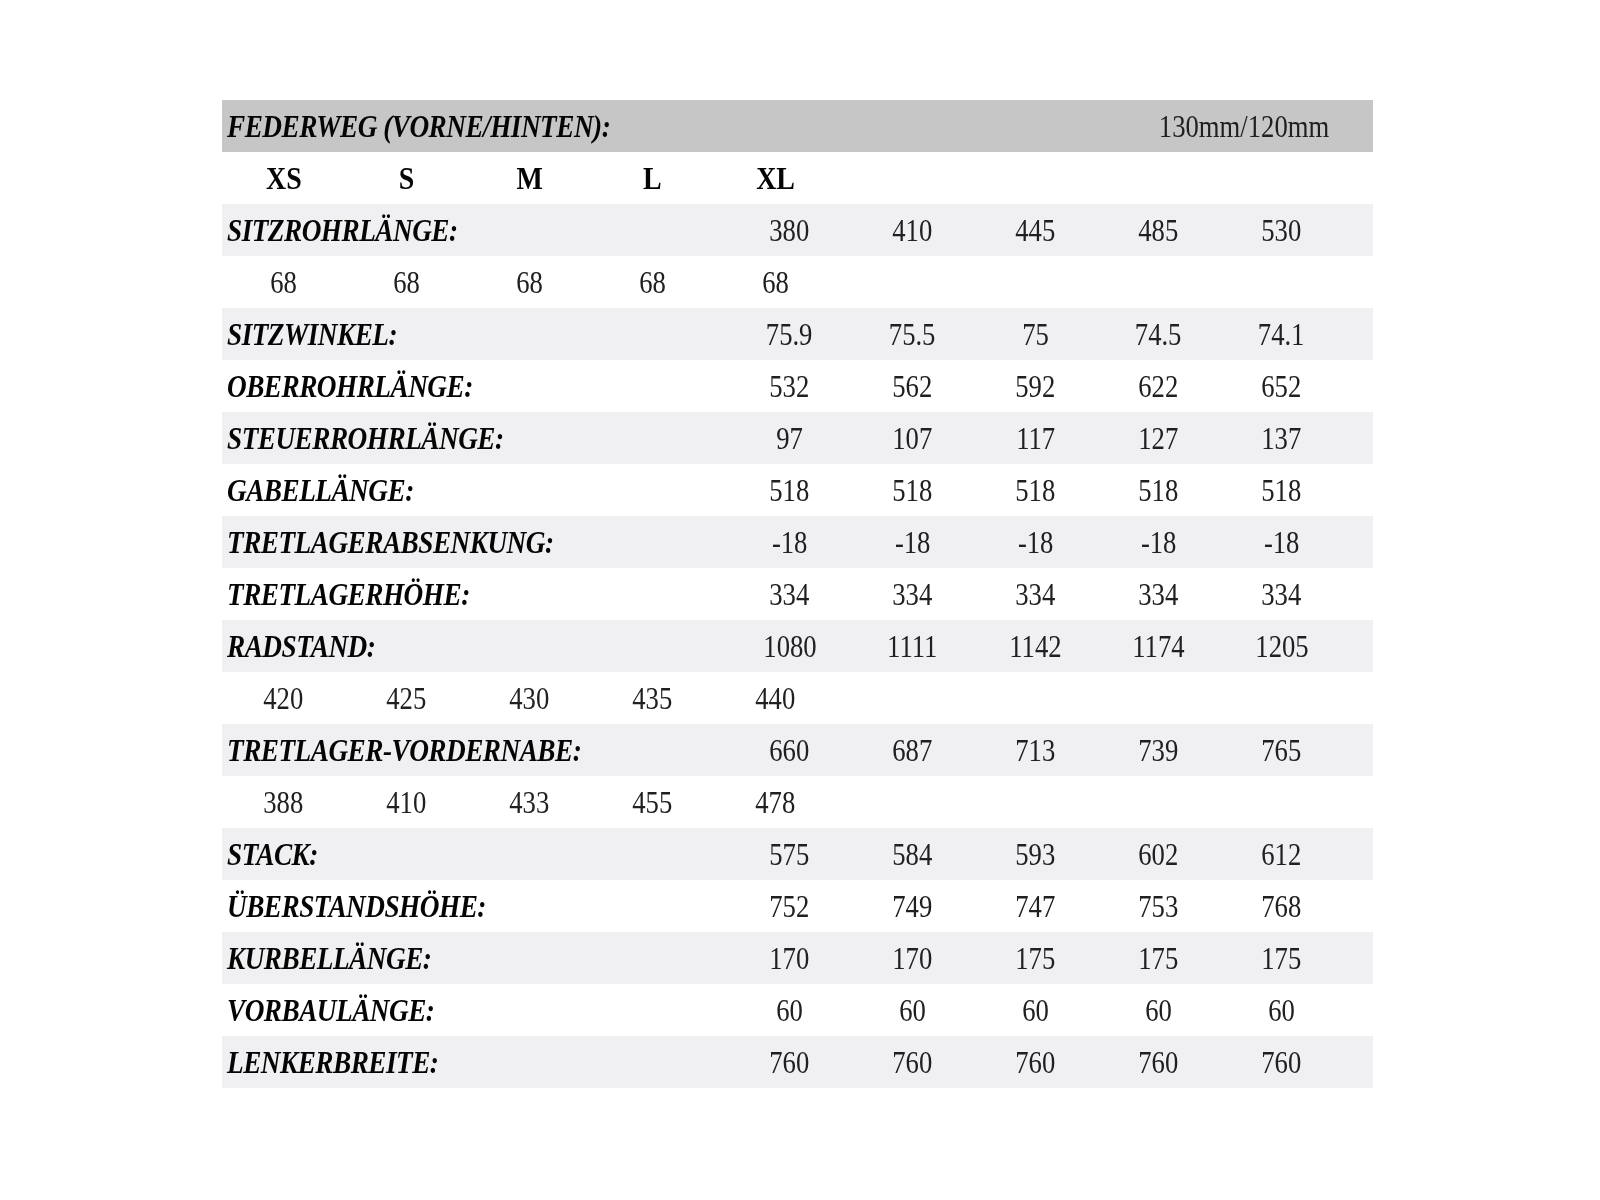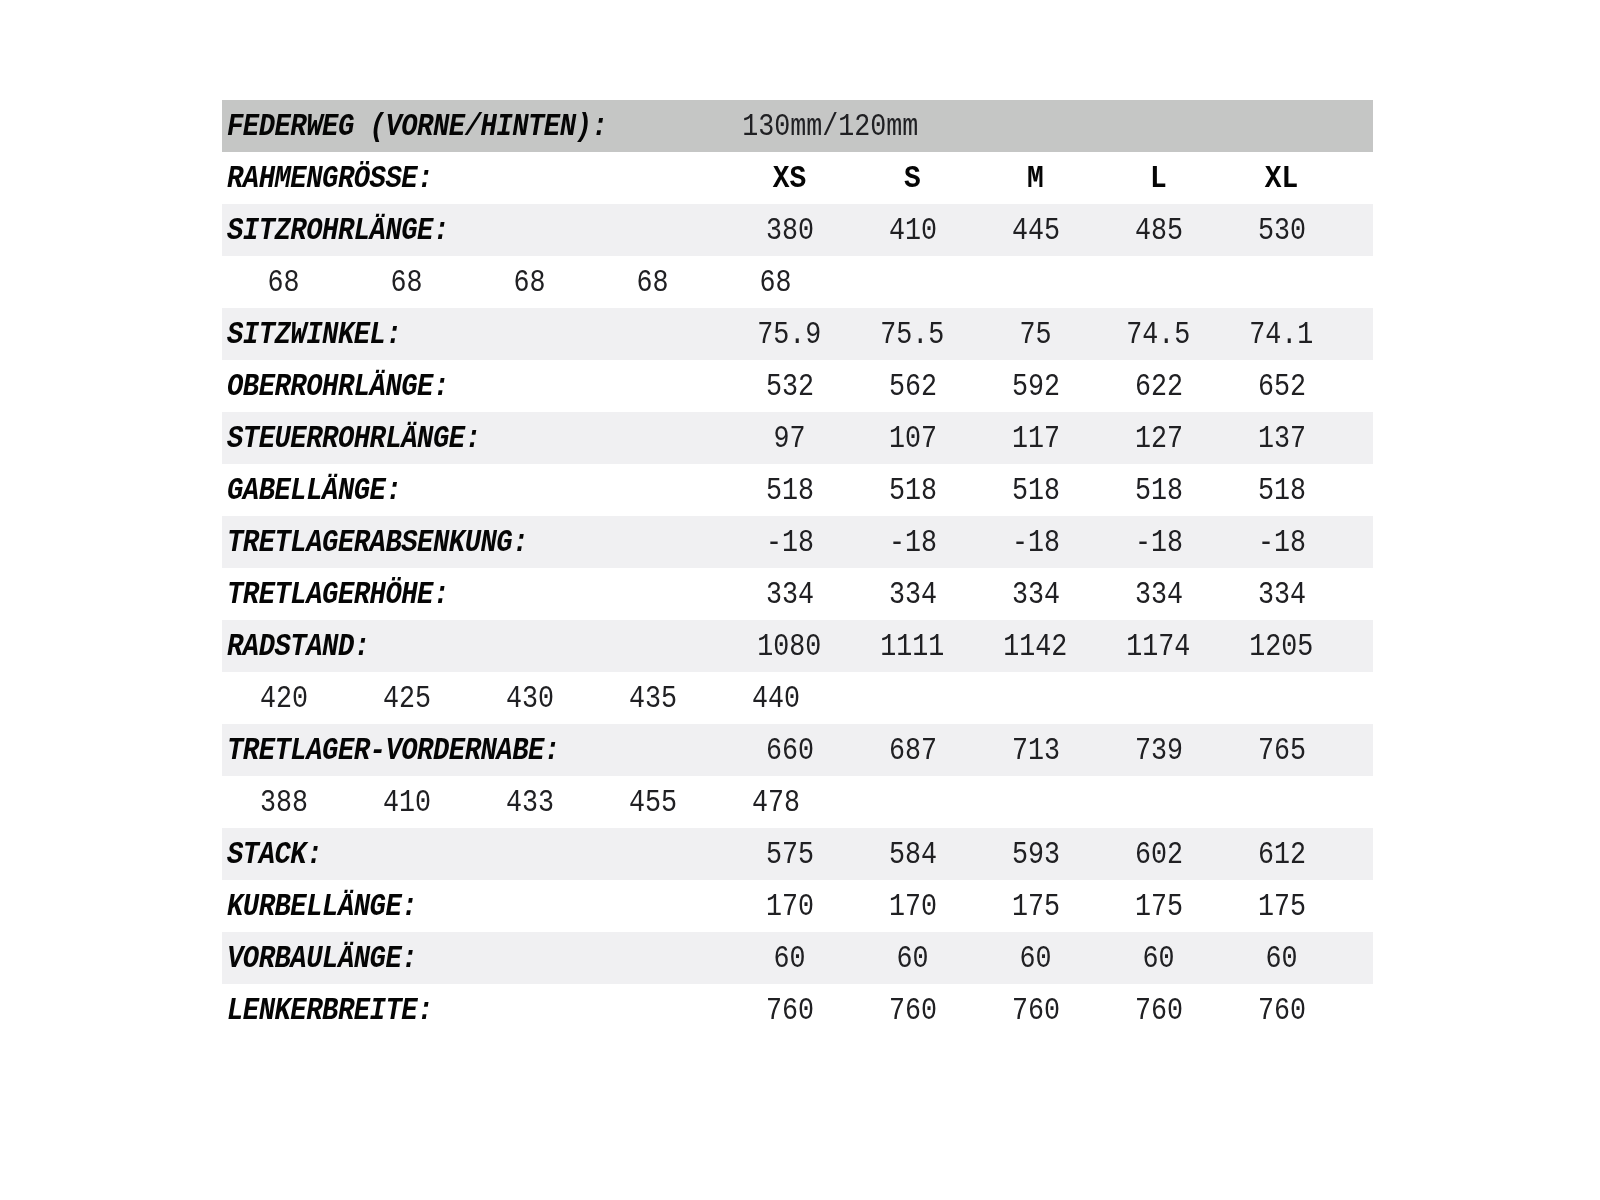--- a/index.html
+++ b/index.html
@@ -3,21 +3,21 @@
 <meta charset="utf-8">
 <style>
   * { margin: 0; padding: 0; box-sizing: border-box; }
   html, body { background: #ffffff; }
   .canvas {
     position: relative;
     width: 1600px;
     height: 1200px;
     background: var(--page-bg, #ffffff);
     overflow: hidden;
-    font-family: Liberation Mono, monospace;
+    font-family: Liberation Serif, serif;
   }
   .geo-table {
     position: absolute;
     left: 222px;
     top: 100px;
     width: 1151px;
   }
   .row {
     display: flex;
     align-items: center;
@@ -32,21 +32,21 @@
     overflow: visible;
     white-space: nowrap;
   }
   .cell-val {
     flex: 0 0 123px;
     text-align: center;
     white-space: nowrap;
   }
   .cell-valspan {
     flex: 0 0 615px;
-    text-align: left;
+    text-align: right;
     white-space: nowrap;
   }
   .cell-pad { flex: 0 0 30px; }
   .t { display: inline-block; line-height: 1; }
   .lbl {
     font-style: italic;
     font-weight: bold;
     font-size: 31px;
     letter-spacing: -0.6px;
     color: var(--label-color, #050505);
@@ -77,23 +77,20 @@
       <div class="cell-label">
         <span class="t lbl">FEDERWEG (VORNE/HINTEN):</span>
       </div>
       <div class="cell-valspan">
         <span class="t num">130mm/120mm</span>
       </div>
       <div class="cell-pad"></div>
     </div>
 
     <div class="row">
-      <div class="cell-label">
-        <span class="t lbl">RAHMENGRÖSSE:</span>
-      </div>
       <div class="cell-val">
         <span class="t sizehdr">XS</span>
       </div>
       <div class="cell-val">
         <span class="t sizehdr">S</span>
       </div>
       <div class="cell-val">
         <span class="t sizehdr">M</span>
       </div>
       <div class="cell-val">
@@ -246,20 +243,31 @@
       <span class="t lbl">STACK:</span>
     </div>
     <div class="cell-val"><span class="t num">575</span></div>
     <div class="cell-val"><span class="t num">584</span></div>
     <div class="cell-val"><span class="t num">593</span></div>
     <div class="cell-val"><span class="t num">602</span></div>
     <div class="cell-val"><span class="t num">612</span></div>
     <div class="cell-pad"></div>
   </div>
 
+  <div class="row">
+    <div class="cell-label">
+      <span class="t lbl">ÜBERSTANDSHÖHE:</span>
+    </div>
+    <div class="cell-val"><span class="t num">752</span></div>
+    <div class="cell-val"><span class="t num">749</span></div>
+    <div class="cell-val"><span class="t num">747</span></div>
+    <div class="cell-val"><span class="t num">753</span></div>
+    <div class="cell-val"><span class="t num">768</span></div>
+    <div class="cell-pad"></div>
+  </div>
 
   <div class="row">
     <div class="cell-label">
       <span class="t lbl">KURBELLÄNGE:</span>
     </div>
     <div class="cell-val"><span class="t num">170</span></div>
     <div class="cell-val"><span class="t num">170</span></div>
     <div class="cell-val"><span class="t num">175</span></div>
     <div class="cell-val"><span class="t num">175</span></div>
     <div class="cell-val"><span class="t num">175</span></div>

